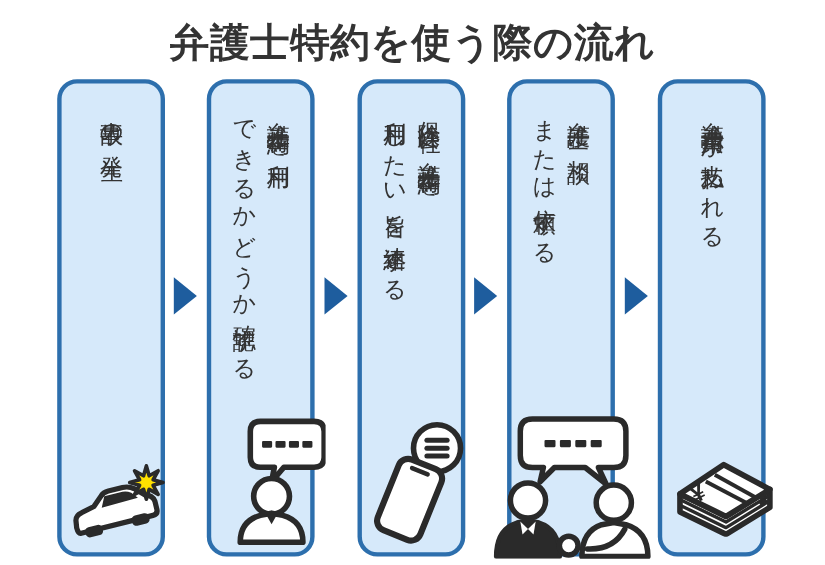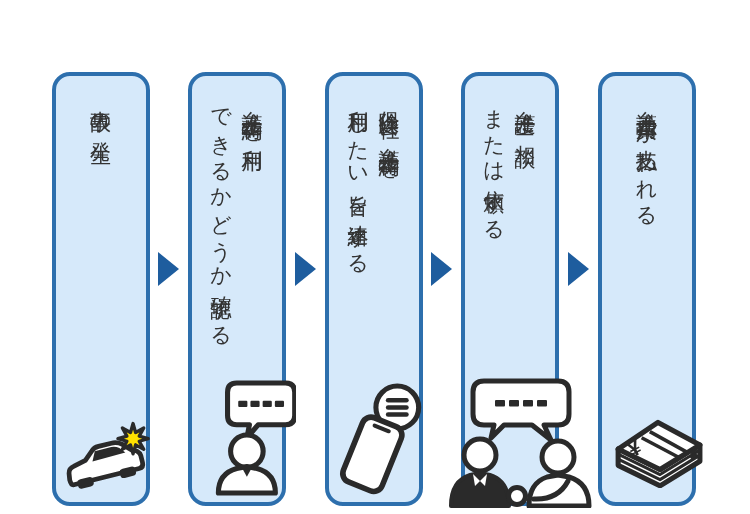--- a/index.html
+++ b/index.html
@@ -65,20 +65,21 @@
   .icon-person{left:20px;top:304px;width:84px;height:116px;}
   .icon-phone{left:9px;top:306px;width:86px;height:114px;}
   .icon-talk{left:-21px;top:302px;width:152px;height:130px;}
   .icon-money{left:9px;top:332px;width:94px;height:80px;}
 </style>
 </head>
 <body>
 
 <div class="stage">
 
+  <h1 class="title">弁護士特約を使う際の流れ</h1>
 
   <div class="box b1">
     <div class="step-label">事故の発生</div>
     <svg class="icon icon-car" viewBox="0 0 95 85">
       <g transform="rotate(-14 46 50)">
         <path d="M9 60 Q6 60 6 54 L7 47 Q8 42 14 41 L27 38 L36 30 Q39 27 44 27 L58 27 Q64 27 69 31 L77 39 Q84 41 85 47 L85 55 Q85 60 80 60 Z" fill="#ffffff" stroke="#2a2a2a" stroke-width="5" stroke-linejoin="round"></path>
         <path d="M39 31 L57 31 Q61 31 65 34 L70 40 L34 41 Z" fill="#2a2a2a"></path>
         <rect x="13" y="56" width="17" height="10" rx="4" fill="#2a2a2a"></rect>
         <rect x="59" y="56" width="17" height="10" rx="4" fill="#2a2a2a"></rect>
       </g>

